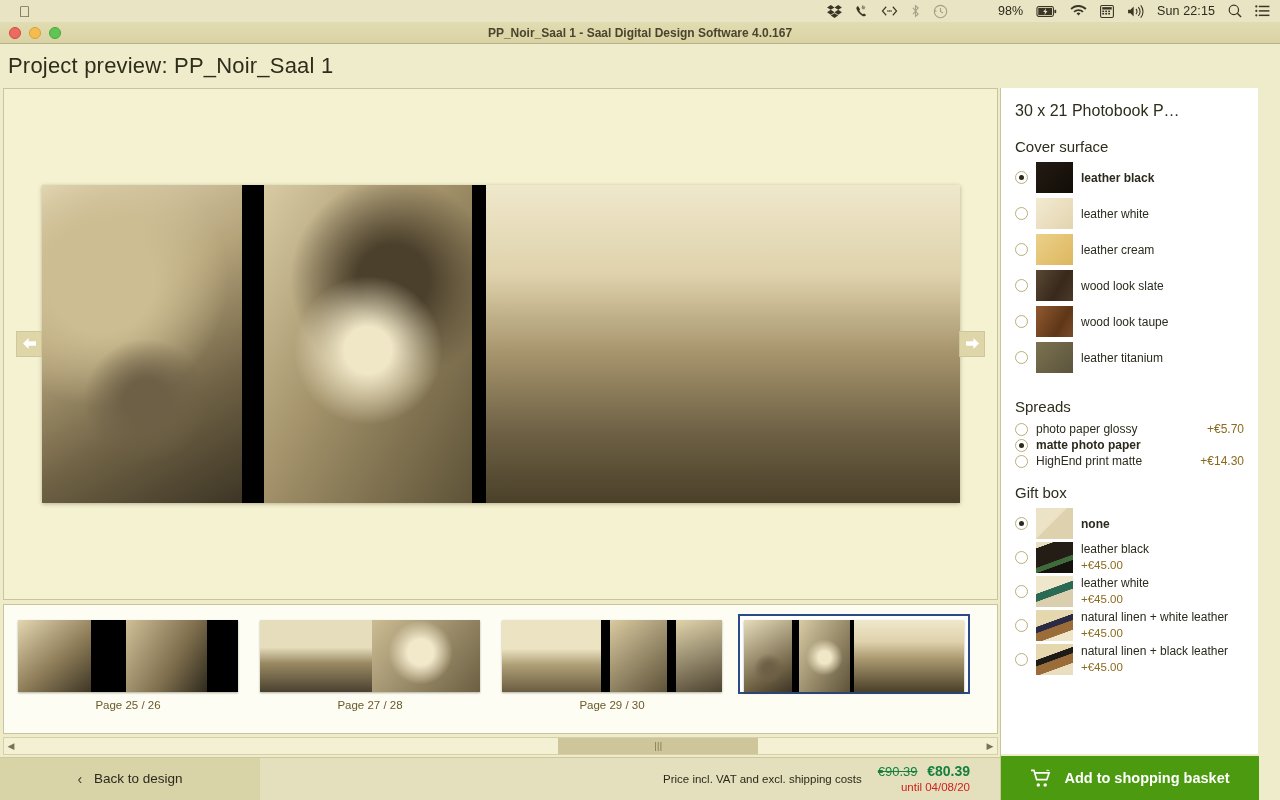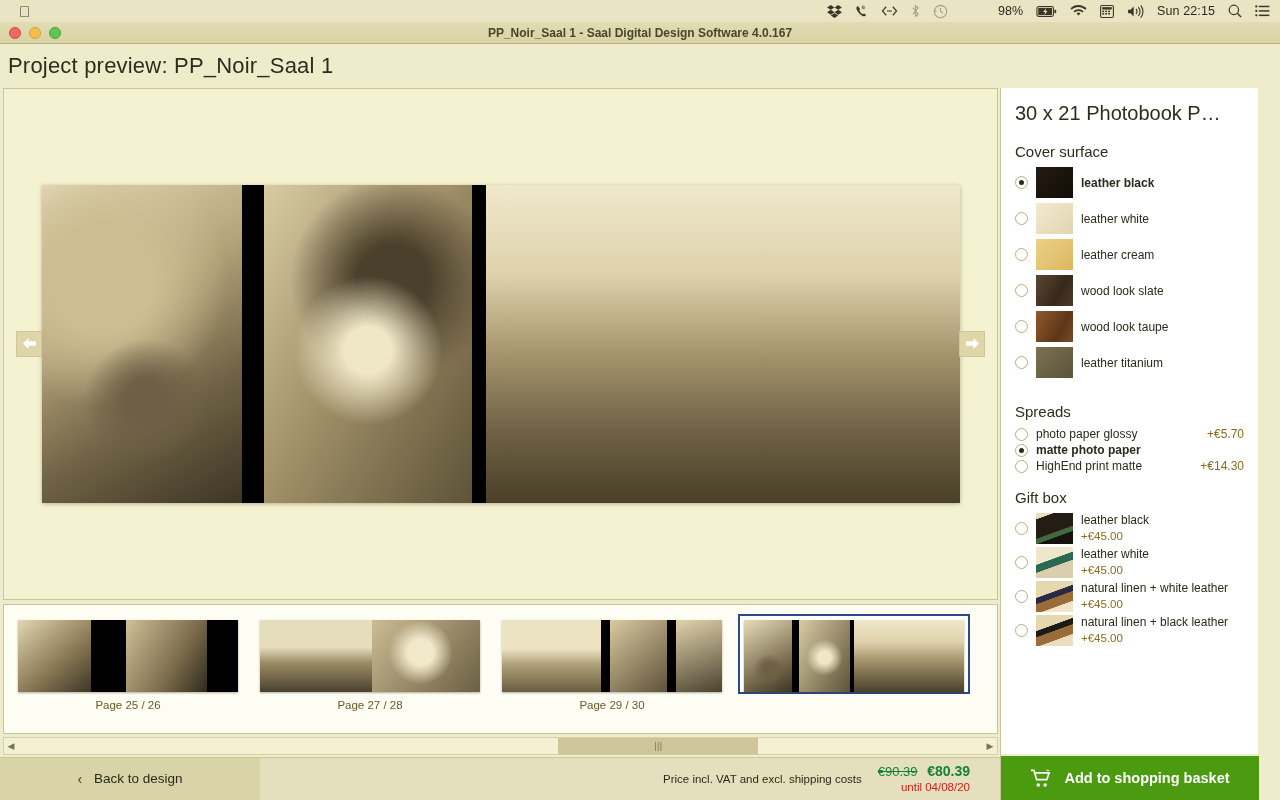--- a/index.html
+++ b/index.html
@@ -140,21 +140,21 @@
 
   
   #right {
     width: 258px; background: #ffffff;
     border-left: 1px solid #c9c49a;
     padding: 14px 14px 0 14px;
     display: flex; flex-direction: column;
     position: relative;
   }
   #right h2 {
-    font-size: 20px; font-weight: normal; color: #2e2d1c;
+    font-size: 16px; font-weight: normal; color: #2e2d1c;
     white-space: nowrap; overflow: hidden; text-overflow: ellipsis;
     margin-bottom: 18px;
   }
   .section-title { font-size: 15px; color: #2e2d1c; margin-bottom: 7px; }
   .opt {
     display: flex; align-items: center; gap: 8px;
     margin-bottom: 4px; cursor: pointer;
   }
   .radio {
     width: 13px; height: 13px; min-width: 13px; border-radius: 50%;
@@ -450,20 +450,25 @@
       </div>
       <div class="opt spread-opt">
         <span class="radio"></span>
         <span class="optlabel">HighEnd print matte</span>
         <span class="price">+€14.30</span>
       </div>
 
       <div class="gap-md"></div>
       <div class="section-title">Gift box</div>
 
+      <div class="opt gift-opt">
+        <span class="radio on"></span>
+        <span class="sw" style="background:linear-gradient(135deg,#ece3c6 0 45%,#ddd2ad 46% 100%);"></span>
+        <span class="optlabel bold">none</span>
+      </div>
 
       <div class="opt gift-opt">
         <span class="radio"></span>
         <span class="sw" style="background:linear-gradient(160deg,#e8dfc2 0 14%,#231d16 15% 58%,#3f6b3c 59% 70%,#15110c 71% 100%);"></span>
         <span class="gift-text">
           <span class="optlabel">leather black</span>
           <span class="gp">+€45.00</span>
         </span>
       </div>
 

